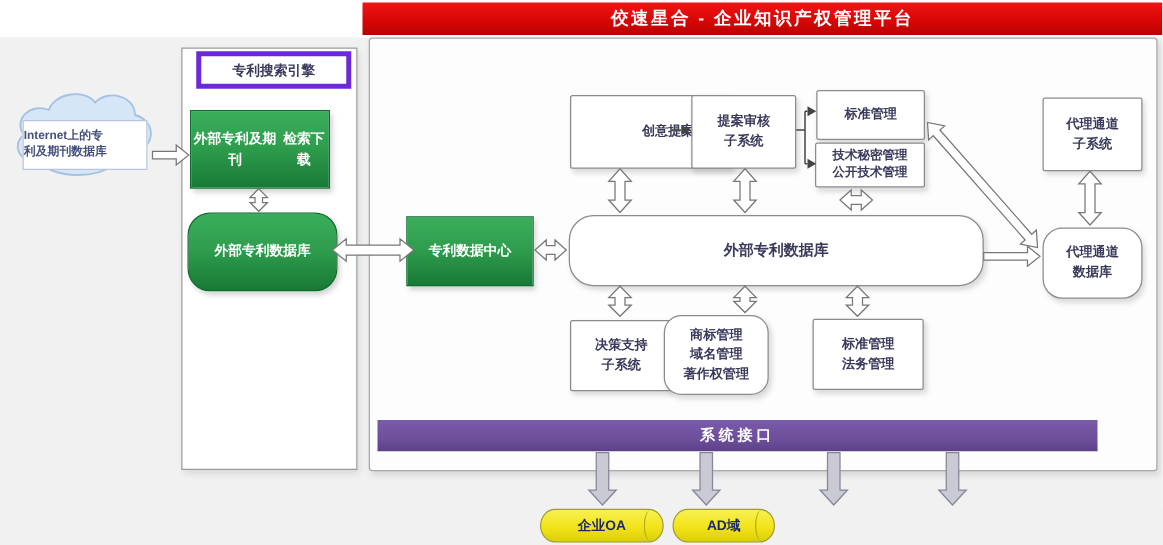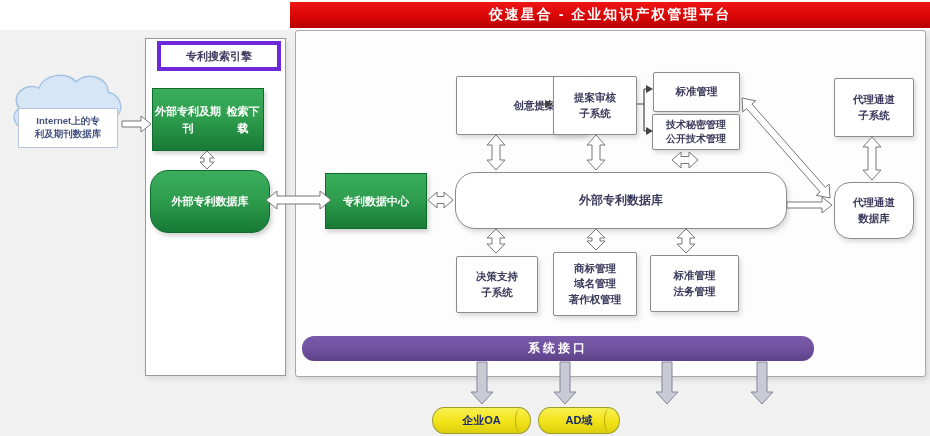--- a/index.html
+++ b/index.html
@@ -18,22 +18,22 @@
           box-shadow:2px 3px 5px rgba(130,130,130,.25);}
   .left-panel{position:absolute;left:145px;top:38px;width:139px;height:336px;
           background:#ffffff;border:1px solid #9a9a9a;
           box-shadow:2px 3px 5px rgba(130,130,130,.2);}
   .panel-header{position:absolute;left:157px;top:41px;width:116px;height:22px;
           background:#fff;border:4px solid #6d28d9;display:flex;align-items:center;justify-content:center;
           font-size:11px;font-weight:bold;color:#3a3a5c;}
 
   
   .cloud-wrap{position:absolute;left:4px;top:68px;width:126px;height:86px;}
-  .cloud-label{position:absolute;left:14px;top:40px;width:98px;height:38px;background:#fff;
-          border:1px solid #b8c4dc;display:flex;flex-direction:column;align-items:center;justify-content:center;
+  .cloud-label{position:absolute;left:14px;top:28px;width:98px;height:38px;background:#fff;
+          border:1px solid #b8c4dc;display:flex;flex-direction:column;align-items:flex-start;justify-content:center;
           font-size:9.5px;font-weight:bold;color:#44507e;line-height:1.35;}
 
   
   .gbox{position:absolute;display:flex;flex-direction:row;align-items:center;justify-content:center;
         color:#fff;font-weight:bold;font-size:11px;line-height:1.5;text-align:center;
         background:linear-gradient(180deg,#3aae5c 0%,var(--green) 45%,#177a36 100%);
         border:1px solid #0f6b2c;box-shadow:2px 3px 4px rgba(110,110,110,.3);}
   .g-search{left:152px;top:88px;width:110px;height:61px;}
   .g-extdb{left:150px;top:170px;width:118px;height:61px;border-radius:18px;}
   .g-pdc{left:325px;top:173px;width:100px;height:54px;}
@@ -41,31 +41,31 @@
   
   .wbox{position:absolute;display:flex;flex-direction:column;align-items:center;justify-content:center;
         background:#ffffff;border:1px solid #8b8b8b;border-radius:2px;
         font-size:10.5px;font-weight:bold;color:#3a3a5c;line-height:1.45;text-align:center;
         box-shadow:2px 3px 4px rgba(120,120,120,.25);}
   .w-idea{left:456px;top:76px;width:80px;height:57px;padding-left:48px;}
   .w-review{left:553px;top:76px;width:82px;height:57px;}
   .w-patent{left:653px;top:72px;width:85px;height:38px;}
   .w-secret{left:652px;top:114px;width:86px;height:34px;font-size:10px;}
   .w-decision{left:456px;top:256px;width:80px;height:55px;}
-  .w-trademark{left:553px;top:252px;width:82px;height:62px;}
+  .w-trademark{left:531px;top:252px;width:82px;height:62px;border-radius:14px;}
   .w-standard{left:650px;top:255px;width:87px;height:55px;}
   .w-agency-sub{left:834px;top:78px;width:78px;height:57px;}
   .w-agency-db{left:834px;top:182px;width:78px;height:55px;border-radius:16px;}
   .w-ipdb{left:455px;top:172px;width:330px;height:55px;border-radius:20px;font-size:12px;}
 
   
-  .purple-bar{position:absolute;left:302px;top:336px;width:512px;height:25px;
+  .purple-bar{position:absolute;left:302px;top:336px;width:576px;height:25px;
         background:linear-gradient(180deg,#7a5aaa,var(--purple) 60%,#5d4187);
         color:#fff;font-weight:bold;font-size:12px;letter-spacing:3px;
-        display:flex;align-items:center;justify-content:center;border-radius:12px;}
+        display:flex;align-items:center;justify-content:center;}
 
   
   .cyl{position:absolute;top:407px;height:25px;
         background:linear-gradient(180deg,#f8f052,var(--yellow) 55%,#ddce0c);
         border:1px solid #9d9d2e;border-radius:12px/50%;
         display:flex;align-items:center;justify-content:center;
         font-size:11px;font-weight:bold;color:#1a2a6e;}
   .cyl::after{content:'';position:absolute;right:4px;top:0;height:100%;width:10px;
         border-left:1.5px solid #b9a90a;border-radius:50%;}
   .cyl-1{left:432px;width:97px;}

